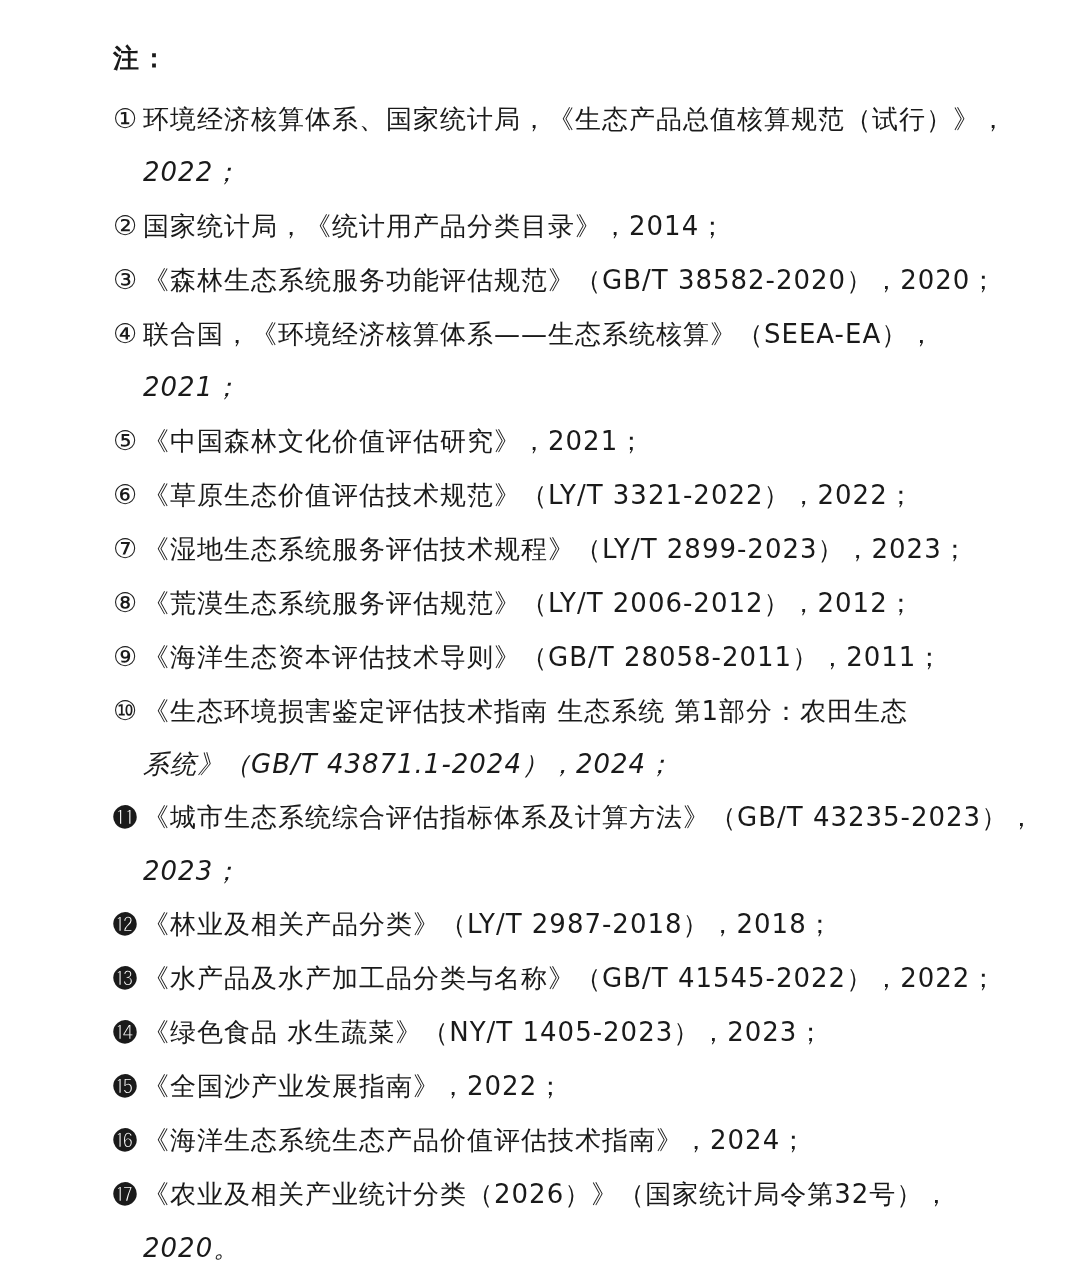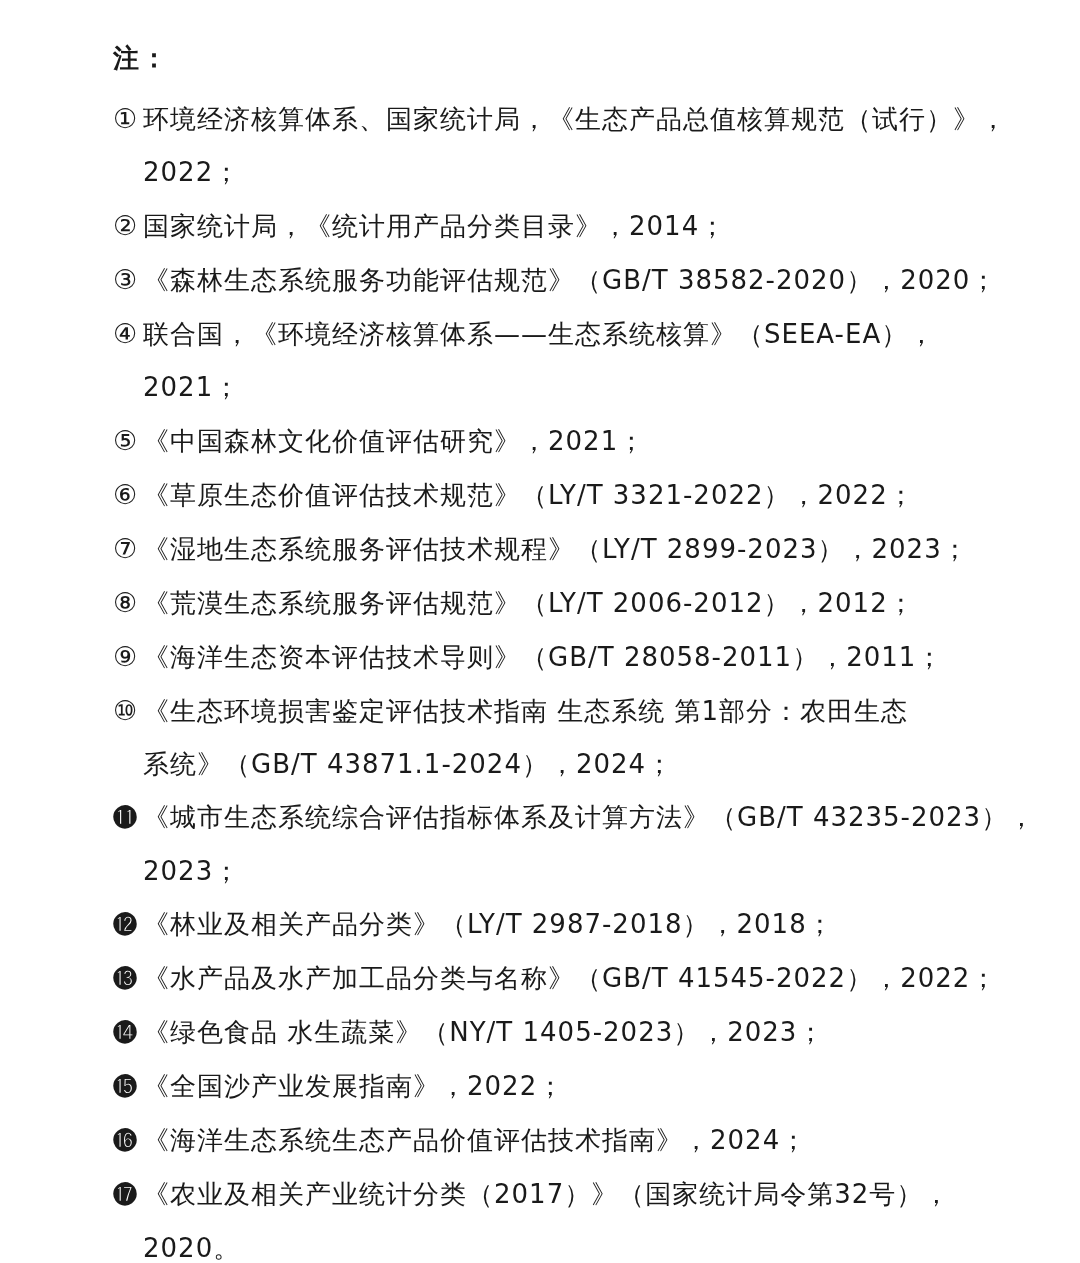--- a/index.html
+++ b/index.html
@@ -41,20 +41,21 @@
       font-size: 27px;
       text-align: left;
     }
     .note .num.filled {
       font-weight: bold;
       font-size: 24px;
     }
     .note .cont {
       display: block;
       padding-left: 30px;
+      font-style: italic;
     }
   </style>
 </head>
 <body>
 
 <div class="doc">
   <div class="title">注：</div>
 
   <div class="note">
     <span class="num">①</span><span>环境经济核算体系、国家统计局，《生态产品总值核算规范（试行）》，</span>
@@ -102,16 +103,16 @@
   <div class="note">
     <span class="num filled">⓮</span><span>《绿色食品 水生蔬菜》（NY/T 1405-2023），2023；</span>
   </div>
   <div class="note">
     <span class="num filled">⓯</span><span>《全国沙产业发展指南》，2022；</span>
   </div>
   <div class="note">
     <span class="num filled">⓰</span><span>《海洋生态系统生态产品价值评估技术指南》，2024；</span>
   </div>
   <div class="note">
-    <span class="num filled">⓱</span><span>《农业及相关产业统计分类（2017）》（国家统计局令第32号），</span>
+    <span class="num filled">⓱</span><span>《农业及相关产业统计分类（2026）》（国家统计局令第32号），</span>
     <span class="cont">2020。</span>
   </div>
 </div>
 
 </body></html>

